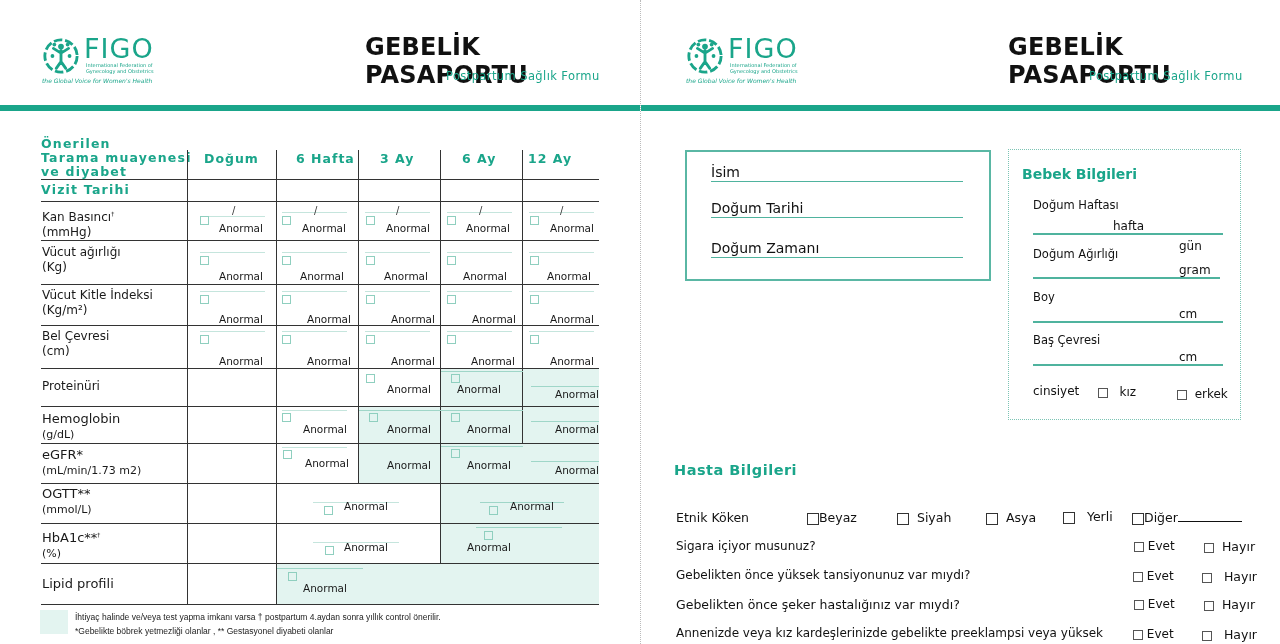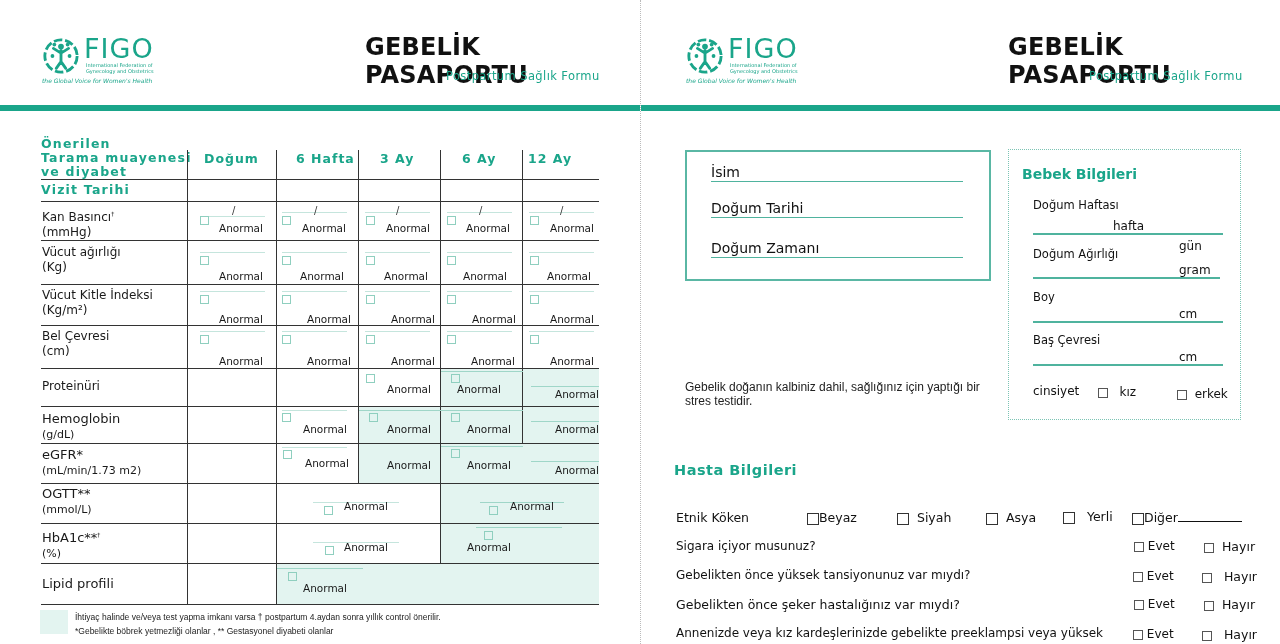--- a/index.html
+++ b/index.html
@@ -293,21 +293,20 @@
   <div class="title" style="left:367px; top:33px;">GEBELİK PASAPORTU</div>
   <div class="subtitle" style="left:448px; top:69px;">Postpartum Sağlık Formu</div>
   <div class="header-bar"></div>
 
   <div class="name-box">
     <div class="name-field" style="top:12px;">İsim</div>
     <div class="name-field" style="top:48px;">Doğum Tarihi</div>
     <div class="name-field" style="top:88px;">Doğum Zamanı</div>
   </div>
 
-  <div class="info-text" style="top:380px;">Gebelik doğanın kalbiniz dahil, sağlığınız için yaptığı bir stres testidir.</div>
 
   <div class="bebek-box">
     <div class="bebek-title">Bebek Bilgileri</div>
 
     <div class="bebek-label" style="top:48px;">Doğum Haftası</div>
     <div class="bebek-unit" style="left:104px; top:69px;">hafta</div>
     <div class="bebek-unit" style="left:170px; top:69px;margin-top:20px;">gün</div>
     <div class="bebek-line" style="top:83px;"></div>
 
     <div class="bebek-label" style="top:97px;">Doğum Ağırlığı</div>

